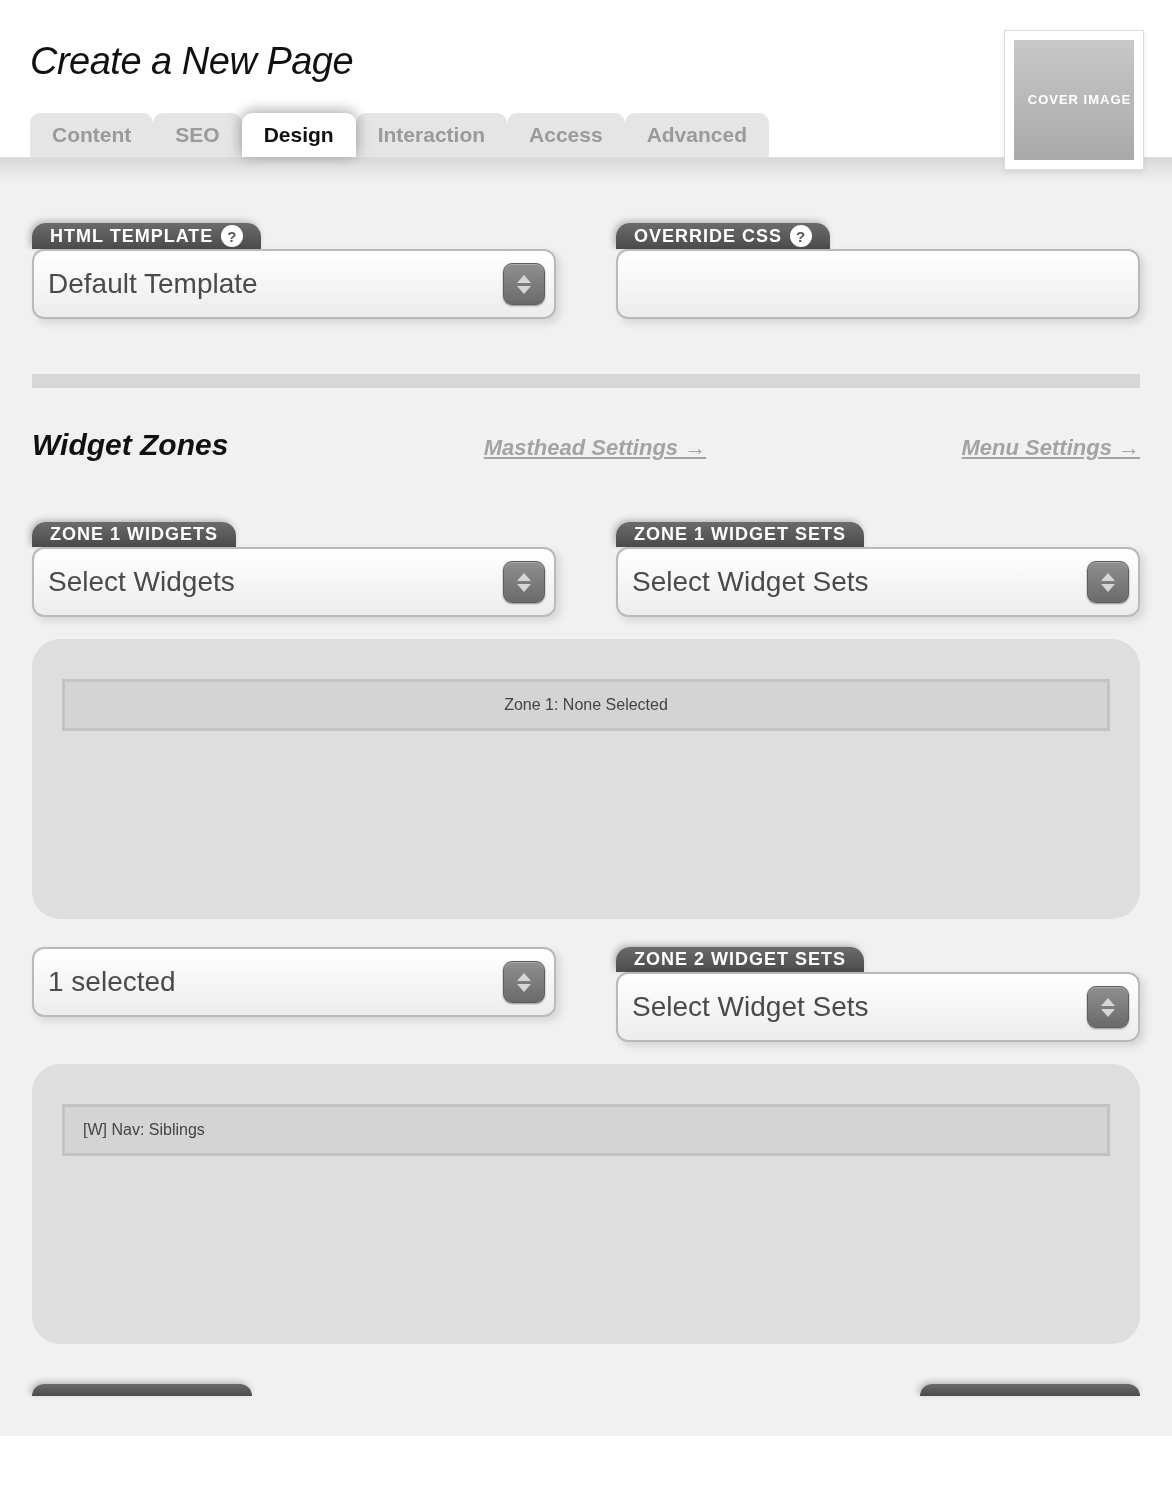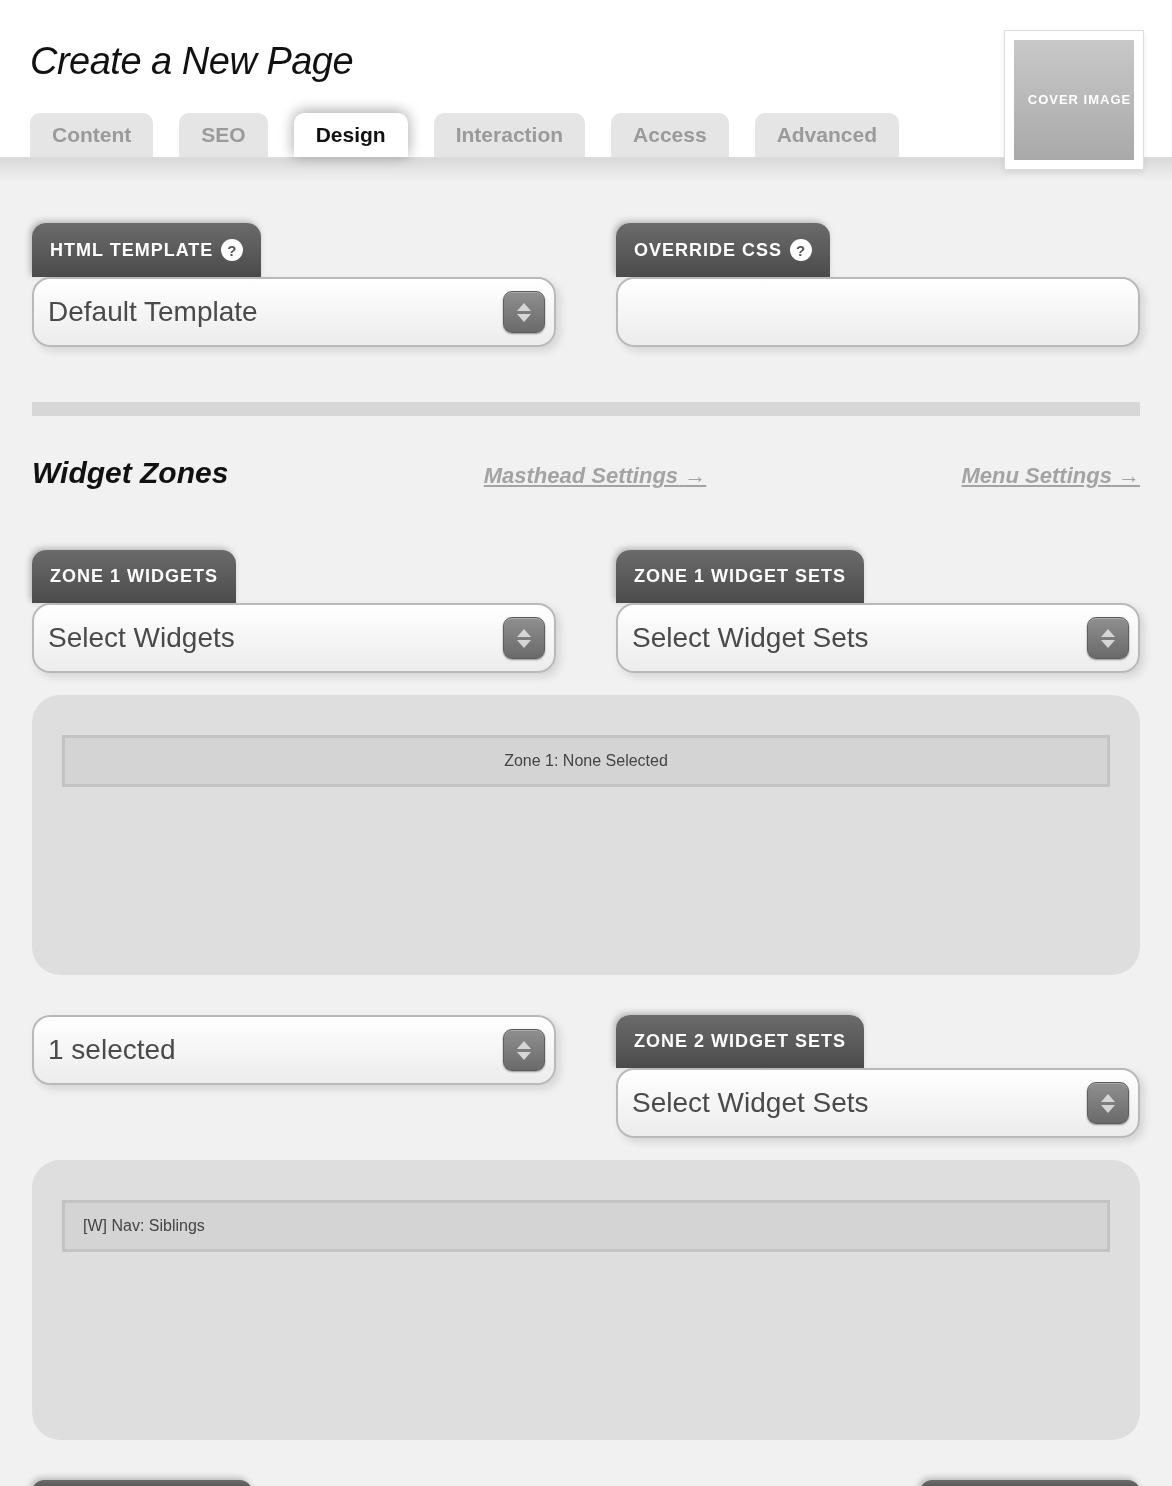--- a/index.html
+++ b/index.html
@@ -48,21 +48,21 @@
     font-size: 13px;
     font-weight: 700;
     letter-spacing: 1px;
     line-height: 1.3;
     padding-left: 11px;
   }
   
   .tabs {
     margin-top: 30px;
     display: flex;
-    gap: 26px;
+    gap: 0;
     position: relative;
   }
   .tab {
     background: #e5e5e5;
     color: #9a9a9a;
     font-weight: 700;
     font-size: 21px;
     padding: 10px 22px;
     border-radius: 10px 10px 0 0;
     border: none;
@@ -93,41 +93,41 @@
   
   .tag {
     display: inline-flex;
     align-items: center;
     gap: 8px;
     background: linear-gradient(#6b6b6b, #4b4b4b);
     color: #fff;
     font-size: 18px;
     font-weight: 800;
     letter-spacing: 1px;
-    padding: 16px 18px;
+    padding: 2px 18px;
     border-radius: 14px 14px 0 0;
     box-shadow: -2px -2px 6px rgba(0,0,0,0.25);
   }
   .help-icon {
     display: inline-flex;
     align-items: center;
     justify-content: center;
     width: 22px;
     height: 22px;
     border-radius: 50%;
     background: #fff;
     color: #555;
     font-size: 15px;
     font-weight: 900;
   }
   
   .select-box, .input-box {
     position: relative;
     border: 2px solid #b9b9b9;
-    border-radius: 18px;
+    border-radius: 12px;
     background: linear-gradient(#ffffff, #ececec);
     height: 70px;
     display: flex;
     align-items: center;
     padding: 0 14px;
     font-size: 28px;
     color: #4a4a4a;
     box-shadow: 4px 4px 8px rgba(0,0,0,0.12);
   }
   .select-handle {
@@ -190,21 +190,21 @@
     min-height: 280px;
   }
   .zone-item {
     background: #d4d4d4;
     border: 3px solid #c3c3c3;
     font-size: 16px;
     color: #444;
     padding: 14px 18px;
   }
   .zone-item.center { text-align: center; }
-  .zone-block { margin-bottom: 40px; }
+  .zone-block { margin-bottom: 28px; }
   .bottom-peek {
     display: flex;
     gap: 60px;
     margin-top: 40px;
   }
   .peek-tag {
     display: inline-block;
     background: linear-gradient(#6b6b6b, #4b4b4b);
     height: 12px;
     width: 220px;

